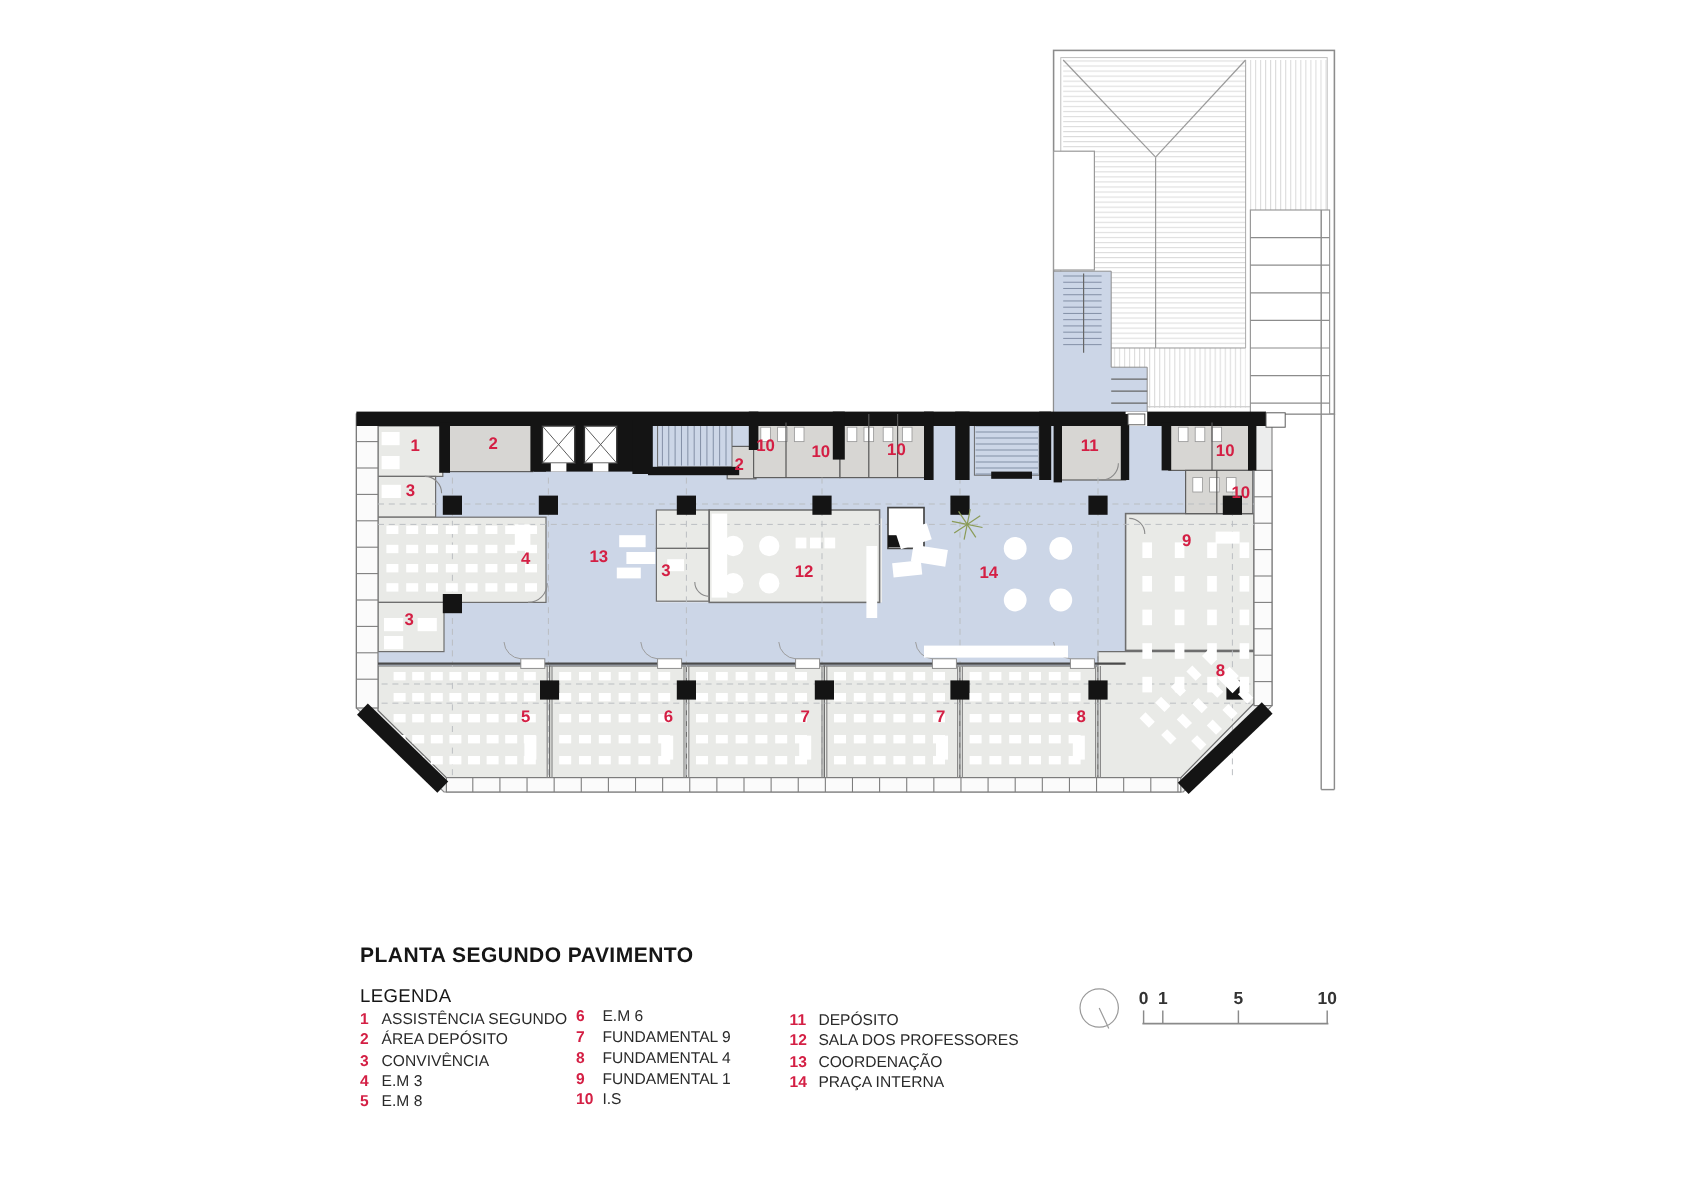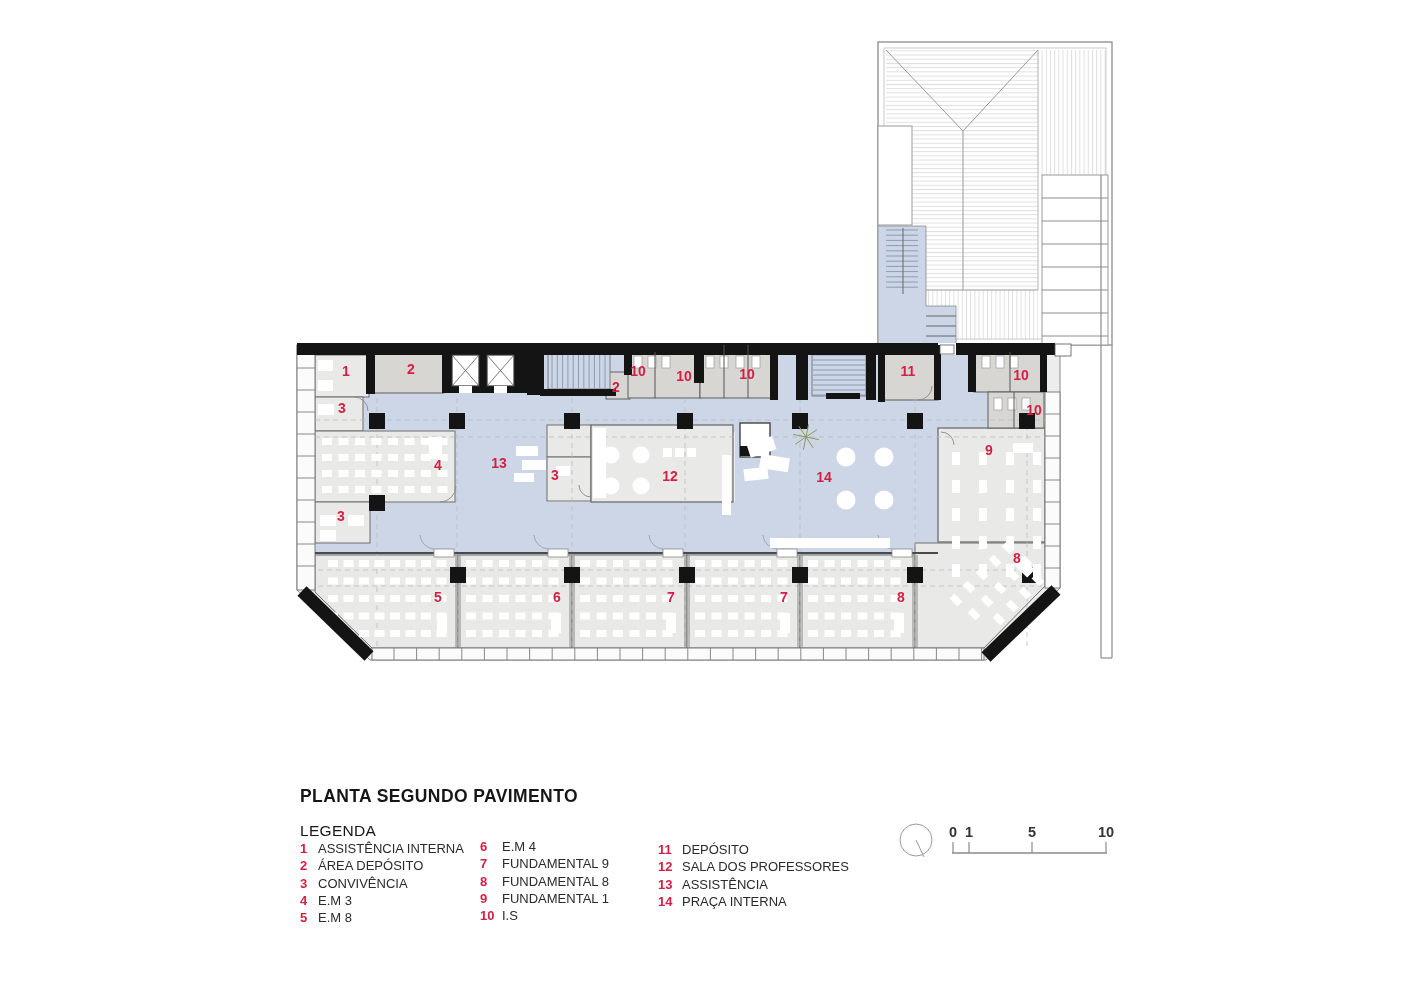--- a/index.html
+++ b/index.html
@@ -658,21 +658,21 @@
 
 <div class="title-block">
   <div class="plan-title">PLANTA SEGUNDO PAVIMENTO</div>
   <div class="legend-head">LEGENDA</div>
 </div>
 
 <div class="legend-cols">
   <div class="lg-col lg-col1" style="left:300px;top:840px;">
         <div class="lg-item">
           <span class="lg-num">1</span>
-          <span class="lg-text">ASSISTÊNCIA INTERNA</span>
+          <span class="lg-text">ASSISTÊNCIA SEGUNDO</span>
         </div>
         <div class="lg-item">
           <span class="lg-num">2</span>
           <span class="lg-text">ÁREA DEPÓSITO</span>
         </div>
         <div class="lg-item">
           <span class="lg-num">3</span>
           <span class="lg-text">CONVIVÊNCIA</span>
         </div>
         <div class="lg-item">
@@ -680,29 +680,29 @@
           <span class="lg-text">E.M 3</span>
         </div>
         <div class="lg-item">
           <span class="lg-num">5</span>
           <span class="lg-text">E.M 8</span>
         </div>
       </div>
   <div class="lg-col lg-col2" style="left:480px;top:838px;">
         <div class="lg-item">
           <span class="lg-num">6</span>
-          <span class="lg-text">E.M 4</span>
+          <span class="lg-text">E.M 6</span>
         </div>
         <div class="lg-item">
           <span class="lg-num">7</span>
           <span class="lg-text">FUNDAMENTAL 9</span>
         </div>
         <div class="lg-item">
           <span class="lg-num">8</span>
-          <span class="lg-text">FUNDAMENTAL 8</span>
+          <span class="lg-text">FUNDAMENTAL 4</span>
         </div>
         <div class="lg-item">
           <span class="lg-num">9</span>
           <span class="lg-text">FUNDAMENTAL 1</span>
         </div>
         <div class="lg-item">
           <span class="lg-num">10</span>
           <span class="lg-text">I.S</span>
         </div>
       </div>
@@ -710,21 +710,21 @@
         <div class="lg-item">
           <span class="lg-num">11</span>
           <span class="lg-text">DEPÓSITO</span>
         </div>
         <div class="lg-item">
           <span class="lg-num">12</span>
           <span class="lg-text">SALA DOS PROFESSORES</span>
         </div>
         <div class="lg-item">
           <span class="lg-num">13</span>
-          <span class="lg-text">ASSISTÊNCIA</span>
+          <span class="lg-text">COORDENAÇÃO</span>
         </div>
         <div class="lg-item">
           <span class="lg-num">14</span>
           <span class="lg-text">PRAÇA INTERNA</span>
         </div>
       </div>
 </div>
 
 </div>
 

